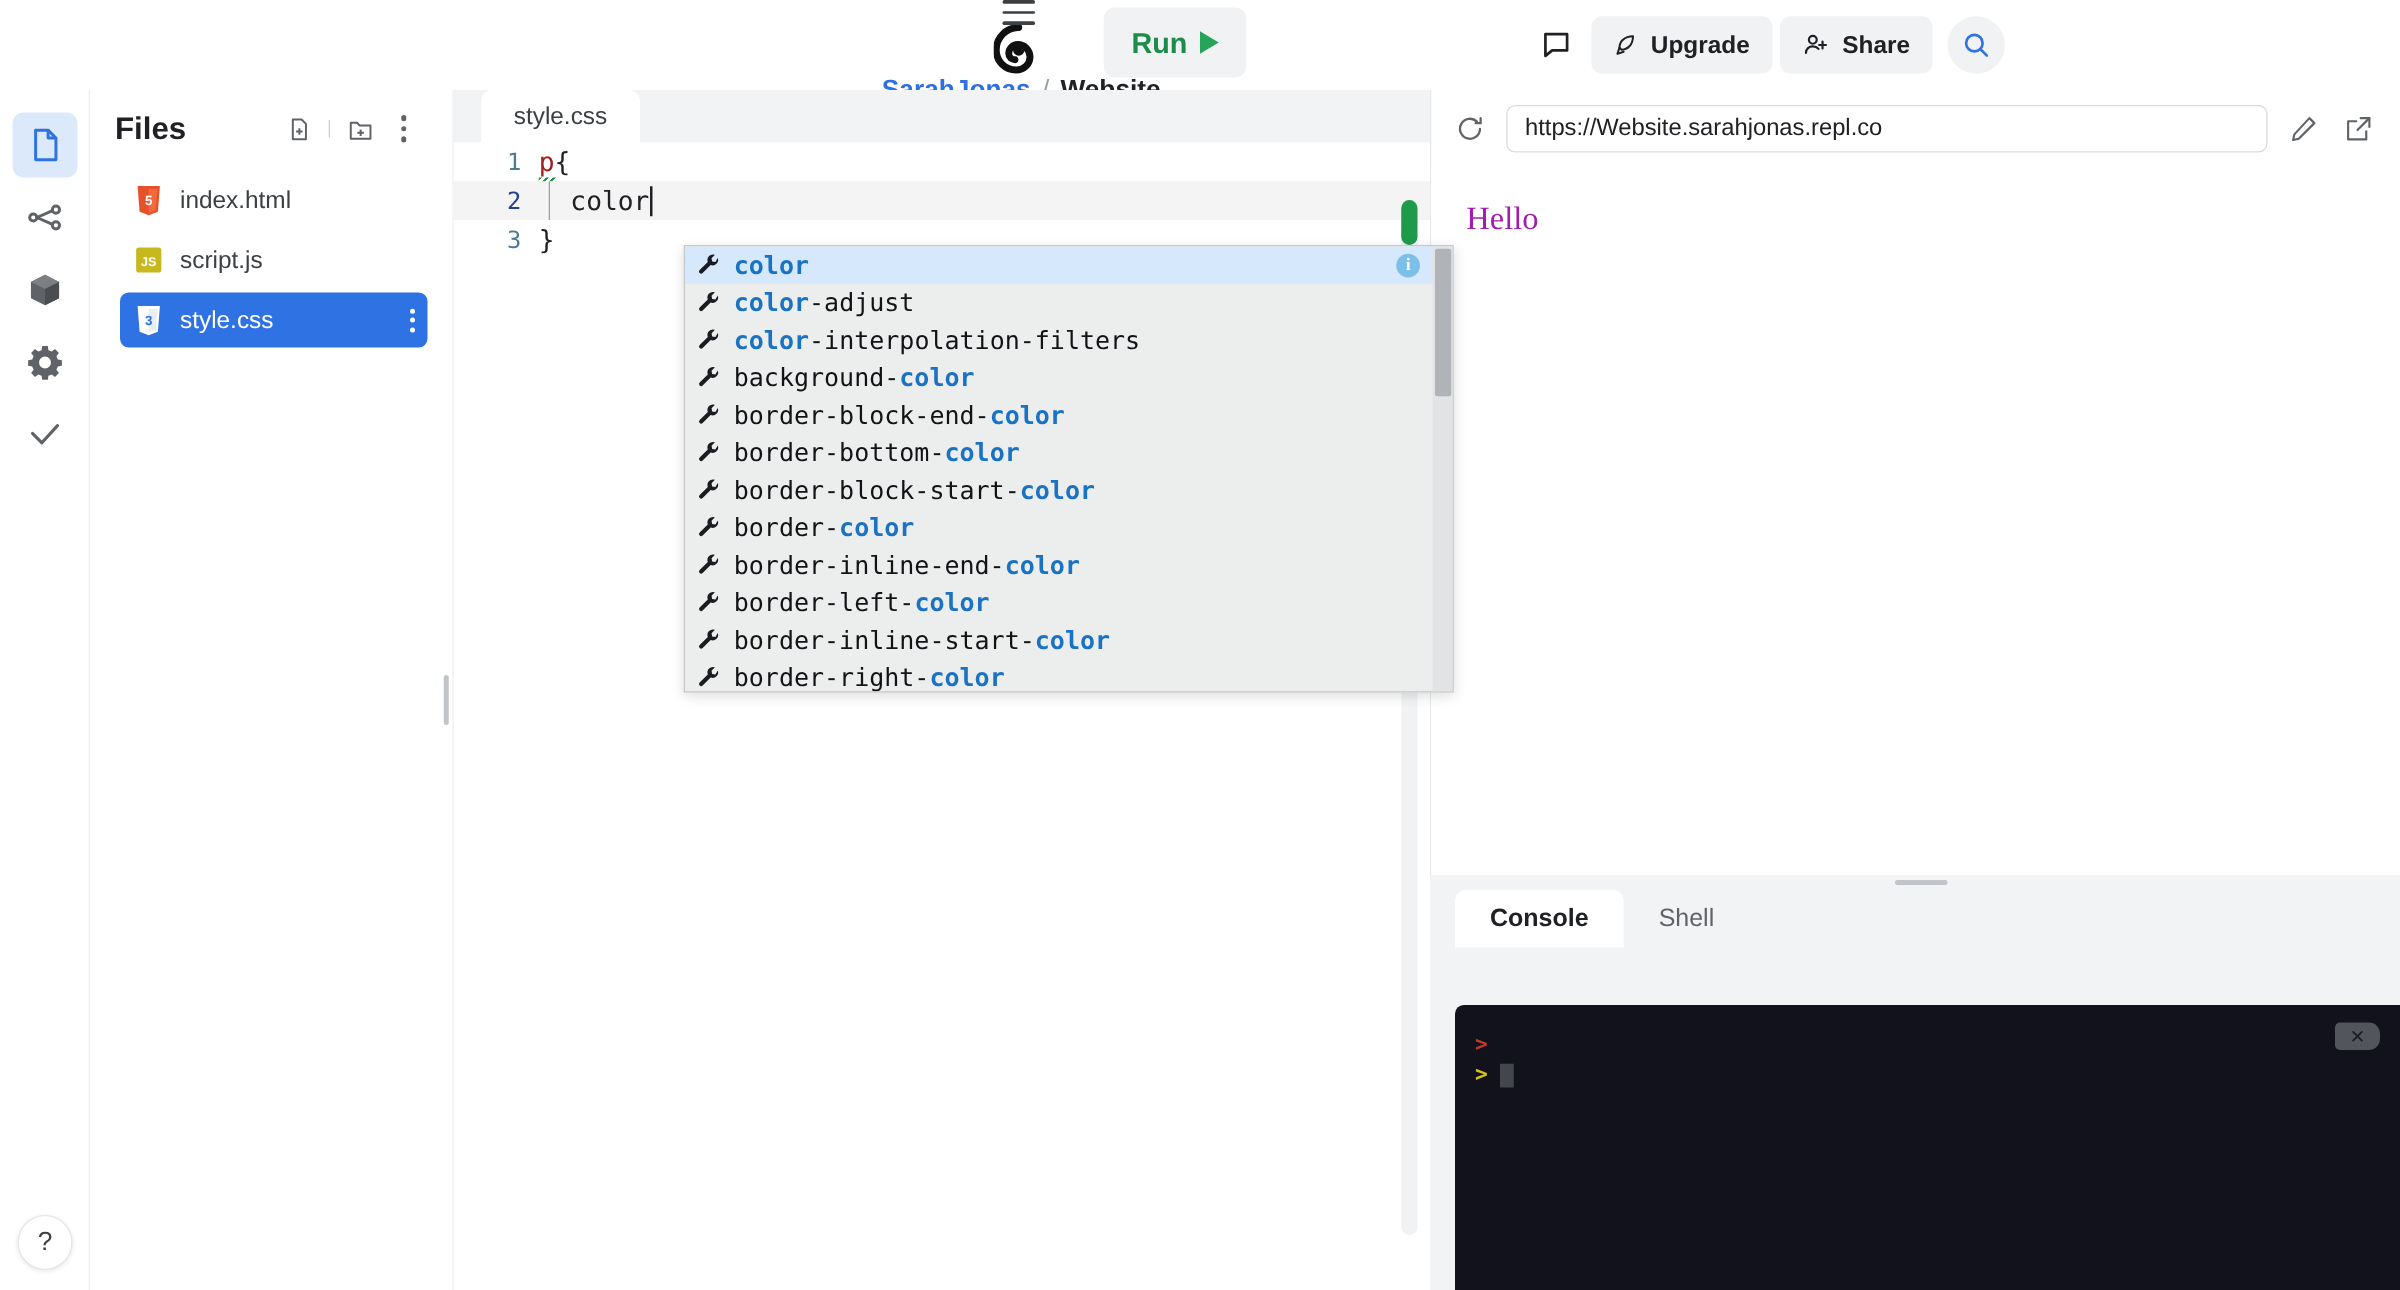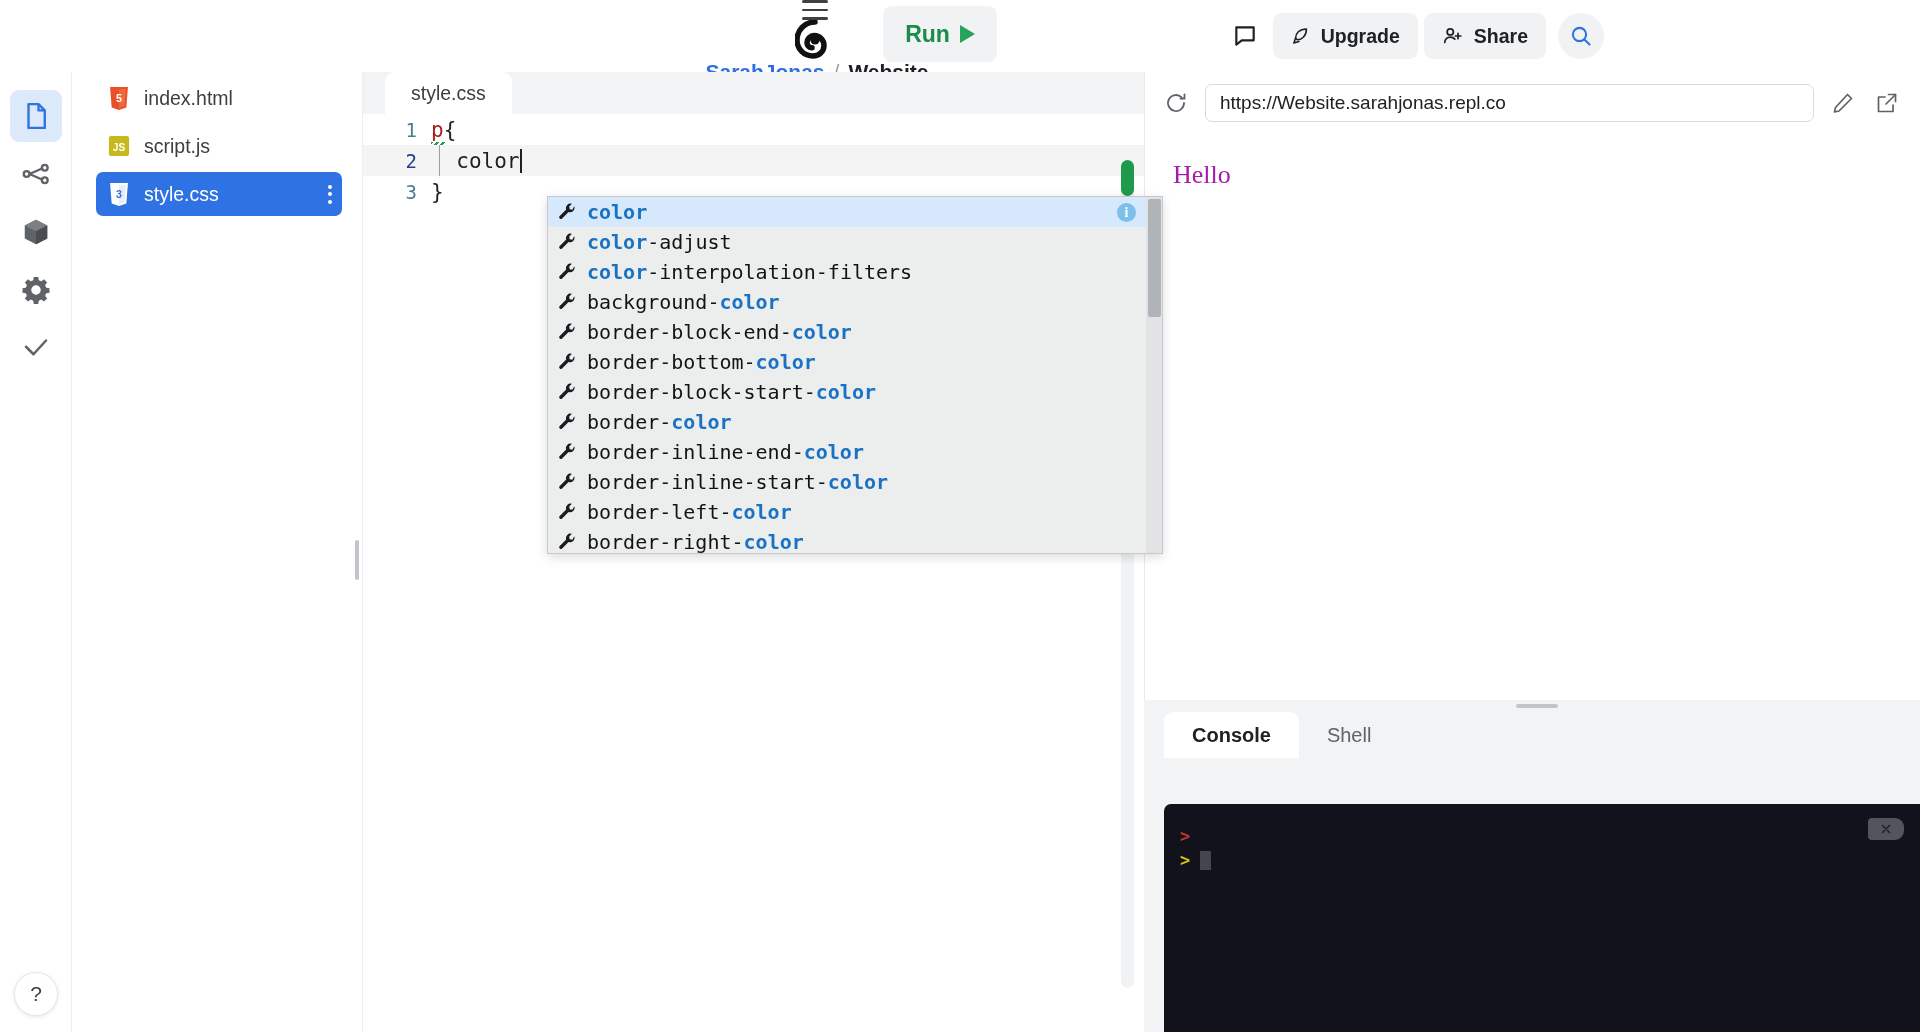--- a/index.html
+++ b/index.html
@@ -314,20 +314,43 @@
       <path d="M4 11 L10 17 L20 6"></path>
     </svg>
   </div>
 
   <div class="help-btn">
     <span>?</span>
   </div>
 </div>
 
 <div class="files-panel">
+  <div class="files-head">
+    <div class="files-title">Files</div>
+    <div class="files-actions">
+      <div class="icon-btn" style="width:32px;height:32px;">
+        <svg width="21" height="21" viewBox="0 0 24 24" fill="none" stroke="#5f6368" stroke-width="1.8" stroke-linejoin="round">
+          <path d="M6 3 h8 l4 4 v14 h-12 z"></path>
+            <path d="M12 11 v6 M9 14 h6"></path>
+        </svg>
+      </div>
+      <div class="files-divider"></div>
+      <div class="icon-btn" style="width:32px;height:32px;">
+        <svg width="21" height="21" viewBox="0 0 24 24" fill="none" stroke="#5f6368" stroke-width="1.8" stroke-linejoin="round">
+          <path d="M3 6 h6 l2 2.5 h10 v12 h-18 z"></path>
+            <path d="M12 12 v6 M9 15 h6"></path>
+        </svg>
+      </div>
+      <div class="kebab">
+          <i></i>
+          <i></i>
+          <i></i>
+        </div>
+    </div>
+  </div>
 
   <div class="file-row">
     <svg width="22" height="25" viewBox="0 0 24 28">
       <path d="M2 1 L22 1 L20.2 24 L12 27 L3.8 24 Z" fill="#e8502a"></path>
       <path d="M12 3.5 L19.8 3.5 L18.3 22.6 L12 24.8 Z" fill="#f06a3e"></path>
       <text x="12" y="17.5" font-family="Liberation Sans, sans-serif" font-size="12" font-weight="bold" fill="#ffffff" text-anchor="middle">5</text>
     </svg>
     <span class="file-name">index.html</span>
   </div>
 
@@ -459,29 +482,29 @@
           </svg>
         </span>
         <span><span>border-inline-end-</span><span class="ac-match">color</span><span></span></span>
       </div>
       <div class="ac-item">
         <span style="display: flex;">
           <svg width="19" height="19" viewBox="0 0 24 24">
             <path d="M20.5 4.2 a5.6 5.6 0 0 1 -7.2 7.2 L5.2 19.5 a2.1 2.1 0 0 1 -3 -3 L10.4 8.3 A5.6 5.6 0 0 1 17.6 1.1 L14.2 4.5 l.6 3.3 l3.3 .6 Z" fill="#1b1c22"></path>
           </svg>
         </span>
+        <span><span>border-left-</span><span class="ac-match">color</span><span></span></span>
+      </div>
+      <div class="ac-item">
+        <span style="display: flex;">
+          <svg width="19" height="19" viewBox="0 0 24 24">
+            <path d="M20.5 4.2 a5.6 5.6 0 0 1 -7.2 7.2 L5.2 19.5 a2.1 2.1 0 0 1 -3 -3 L10.4 8.3 A5.6 5.6 0 0 1 17.6 1.1 L14.2 4.5 l.6 3.3 l3.3 .6 Z" fill="#1b1c22"></path>
+          </svg>
+        </span>
         <span><span>border-inline-start-</span><span class="ac-match">color</span><span></span></span>
-      </div>
-      <div class="ac-item">
-        <span style="display: flex;">
-          <svg width="19" height="19" viewBox="0 0 24 24">
-            <path d="M20.5 4.2 a5.6 5.6 0 0 1 -7.2 7.2 L5.2 19.5 a2.1 2.1 0 0 1 -3 -3 L10.4 8.3 A5.6 5.6 0 0 1 17.6 1.1 L14.2 4.5 l.6 3.3 l3.3 .6 Z" fill="#1b1c22"></path>
-          </svg>
-        </span>
-        <span><span>border-left-</span><span class="ac-match">color</span><span></span></span>
       </div>
       <div class="ac-item">
         <span style="display: flex;">
           <svg width="19" height="19" viewBox="0 0 24 24">
             <path d="M20.5 4.2 a5.6 5.6 0 0 1 -7.2 7.2 L5.2 19.5 a2.1 2.1 0 0 1 -3 -3 L10.4 8.3 A5.6 5.6 0 0 1 17.6 1.1 L14.2 4.5 l.6 3.3 l3.3 .6 Z" fill="#1b1c22"></path>
           </svg>
         </span>
         <span><span>border-right-</span><span class="ac-match">color</span><span></span></span>
       </div>
     </div>

